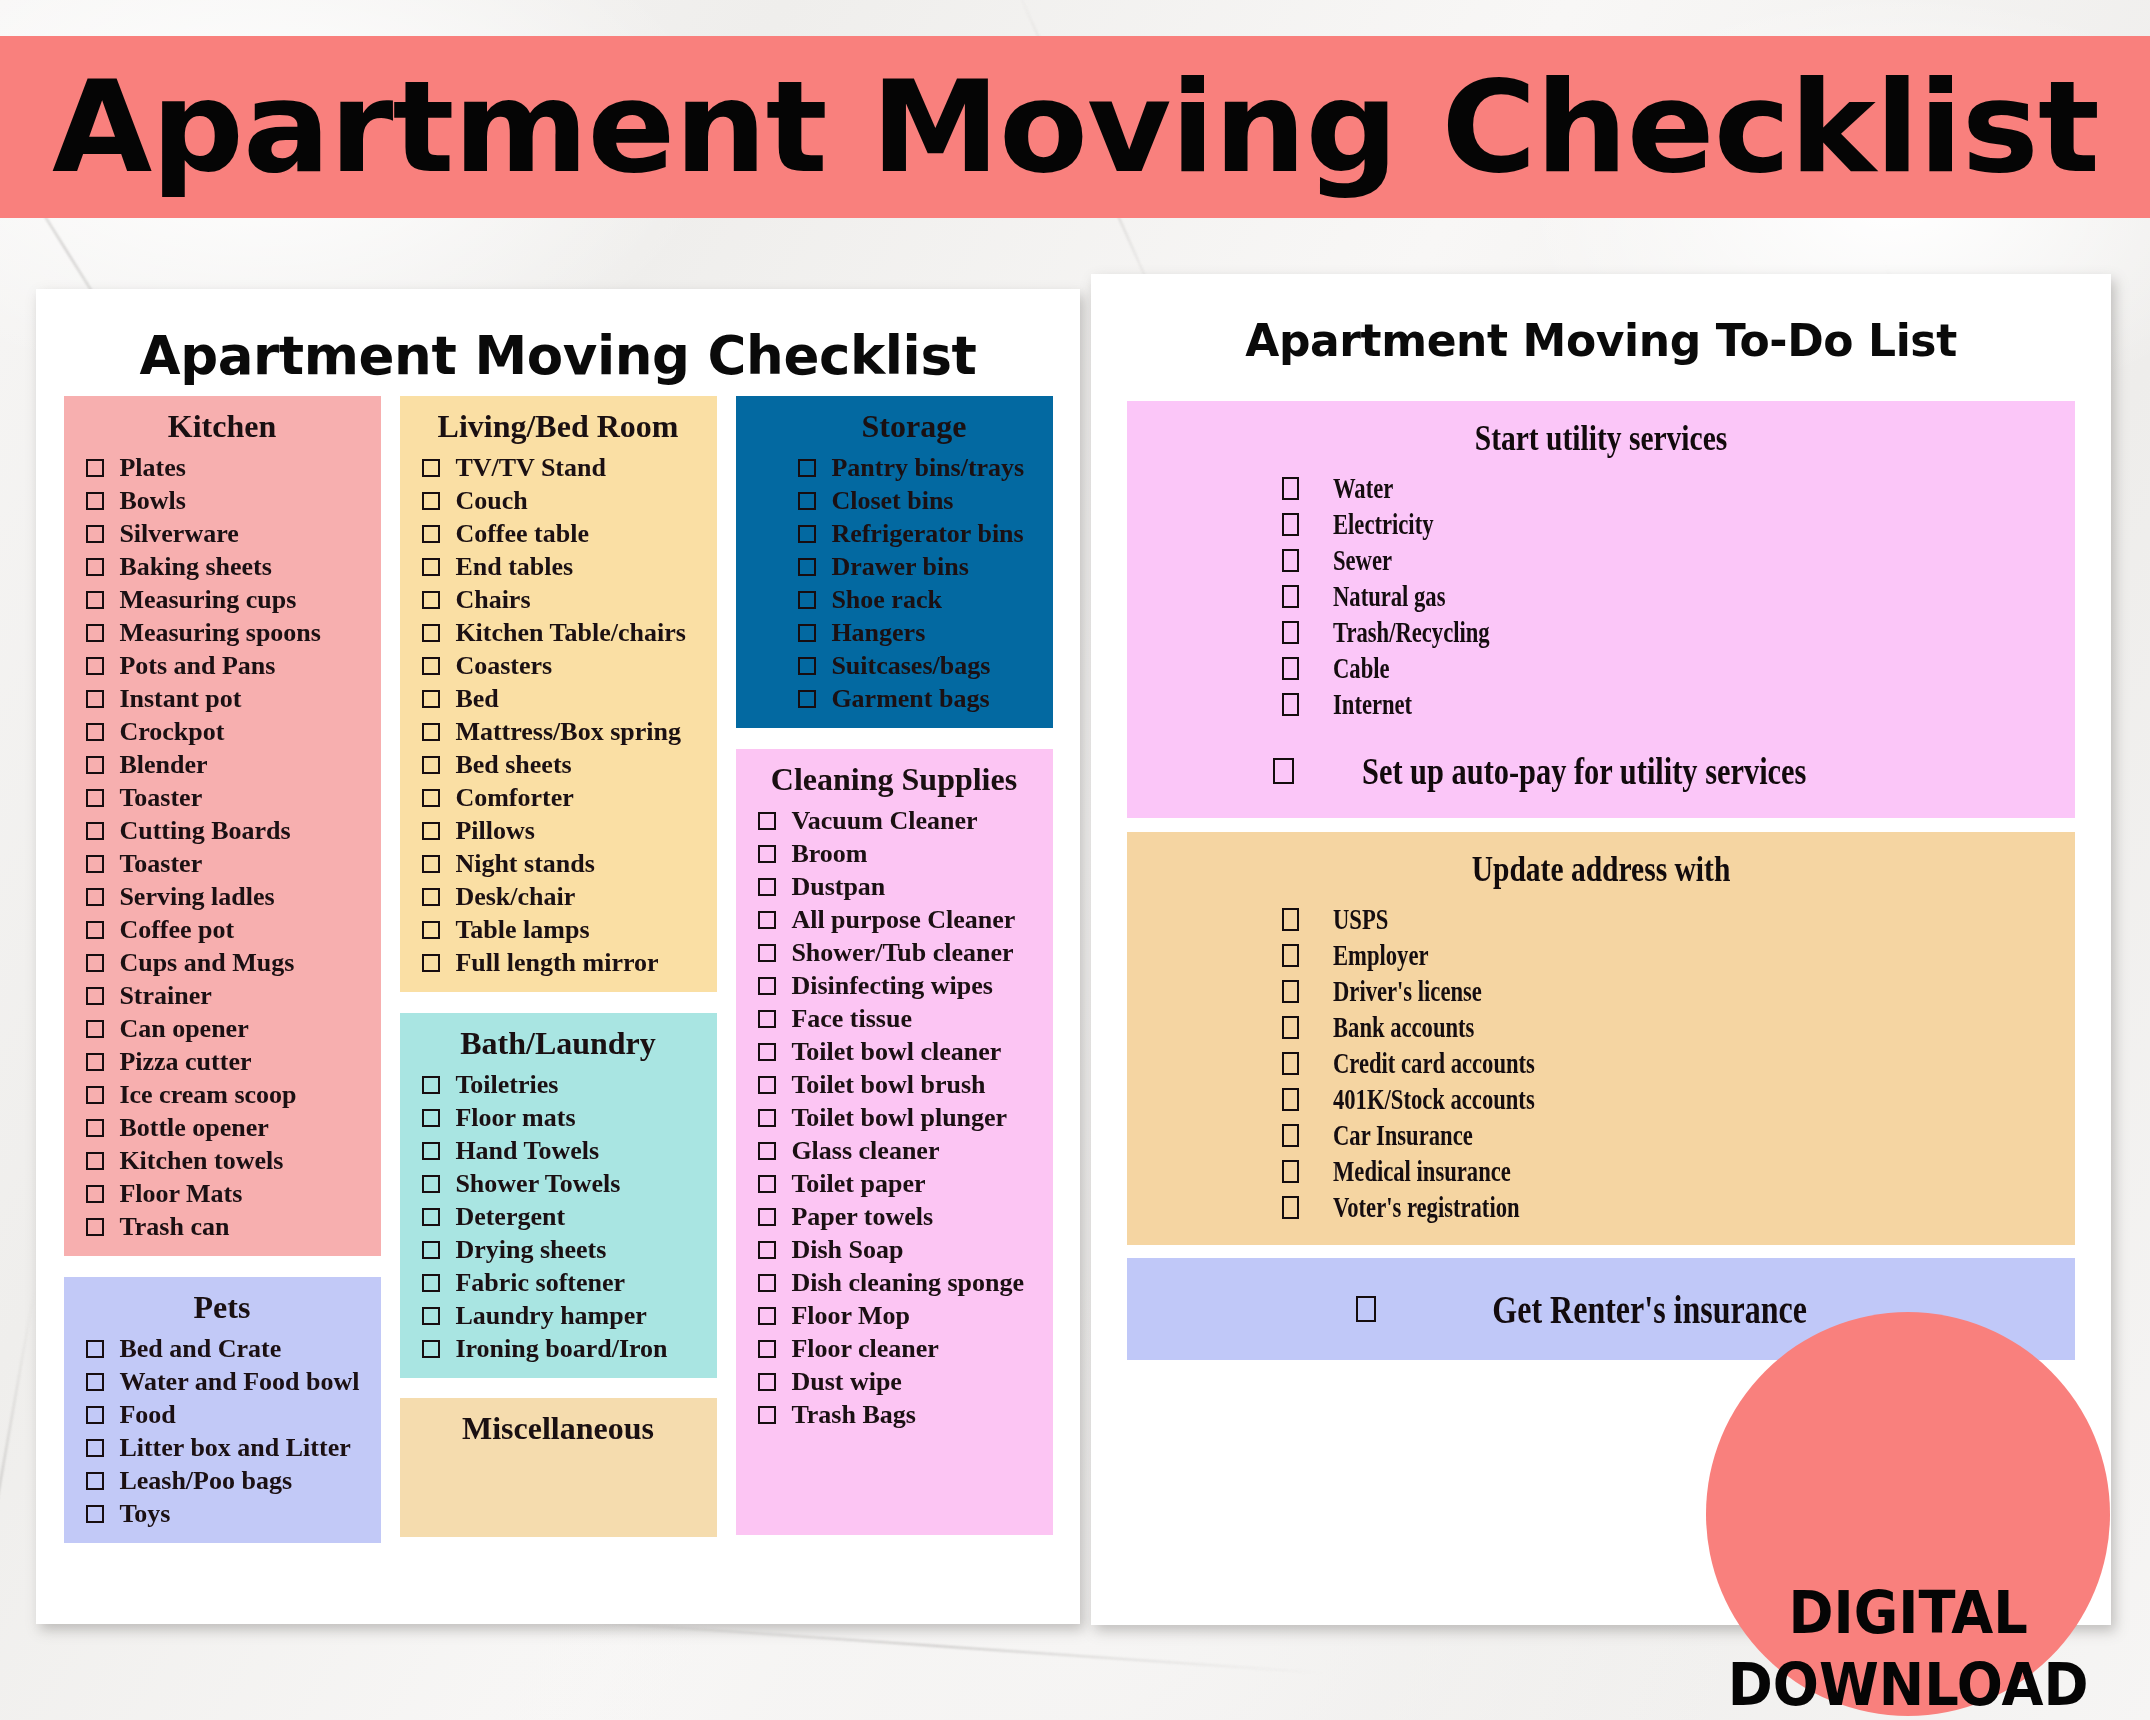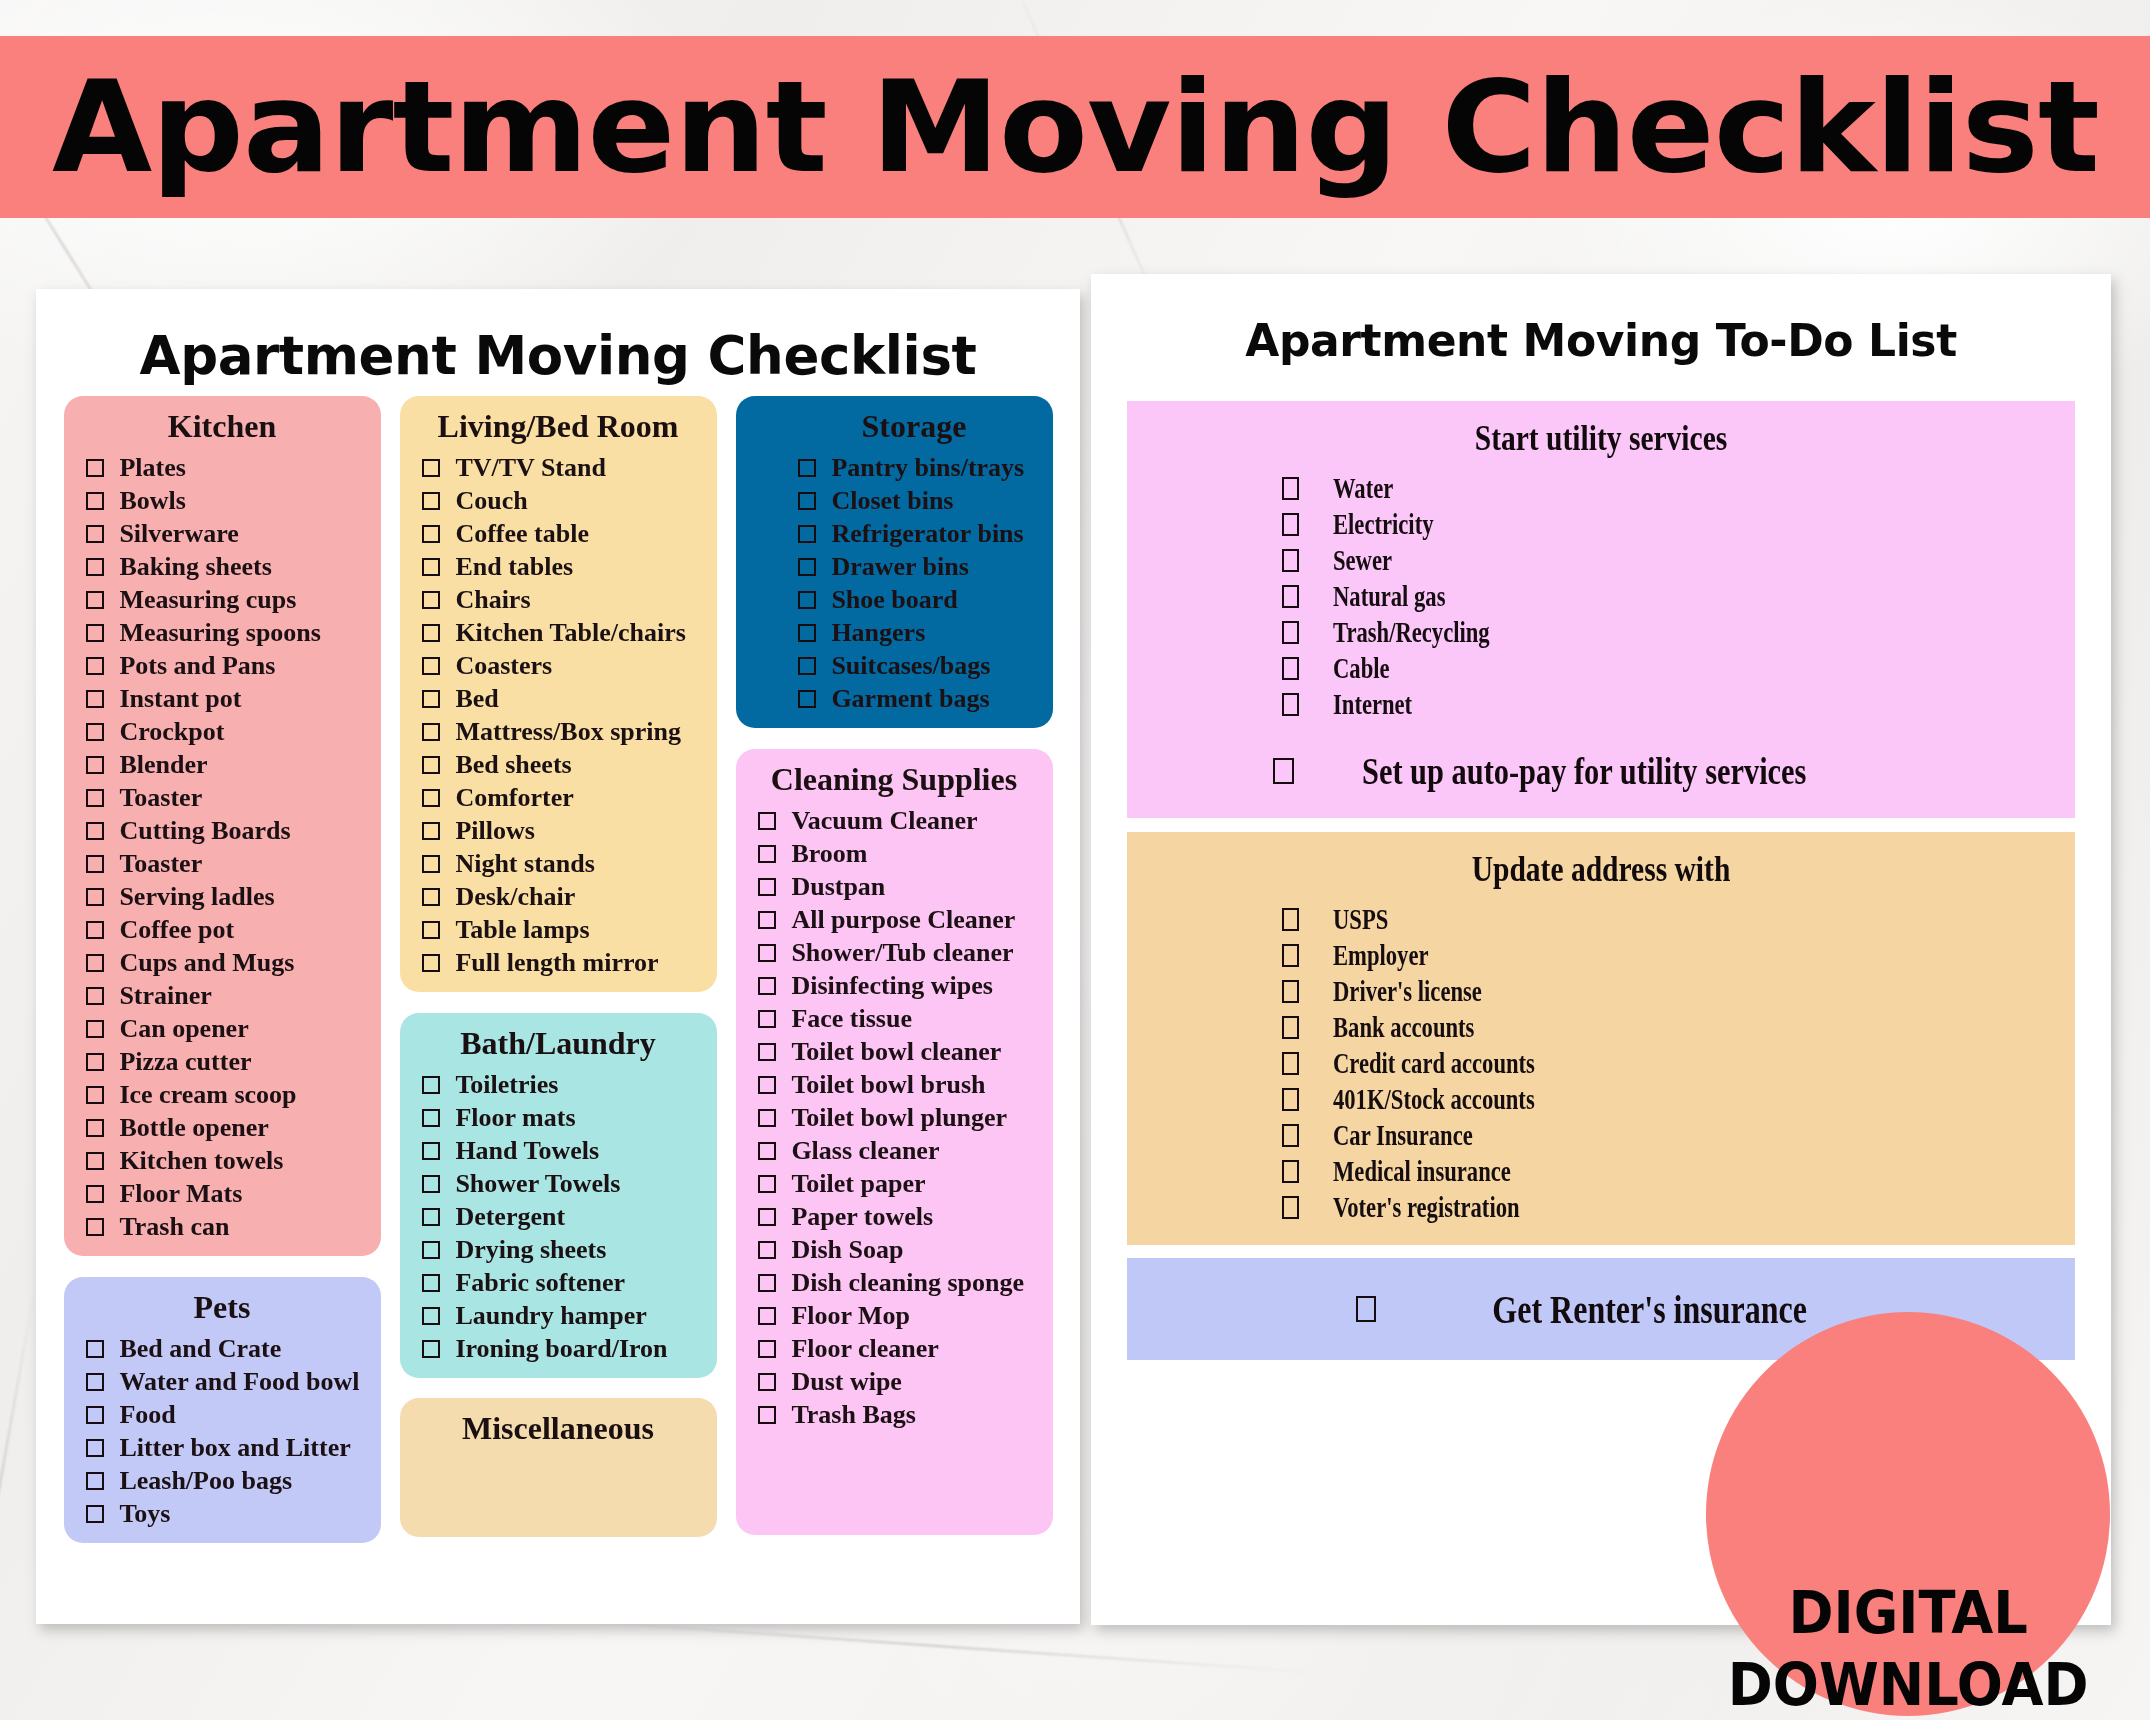--- a/index.html
+++ b/index.html
@@ -78,21 +78,21 @@
     position: absolute;
     left: 0; top: 107px;
     width: 1044px;
     display: flex;
     gap: 19px;
     padding: 0 27.5px;
   }
   .col { width: 317px; display: flex; flex-direction: column; gap: 20.6px; }
   .col-3 { width: 317px; }
 
-  .block { padding: 6.9px 0 12px 0; border-radius: 19px; }
+  .block { padding: 6.9px 0 12px 0; }
   .block-title {
     font-family: "Liberation Serif", serif;
     font-weight: bold;
     font-size: 32px;
     text-align: center;
     color: #1a1012;
     padding: 5.2px 0 6.9px 0;
   }
   .items { list-style: none; }
   .item {
@@ -515,21 +515,21 @@
             <li class="item">
               <span class="cb"></span>
               <span class="item-label">Refrigerator bins</span>
             </li>
             <li class="item">
               <span class="cb"></span>
               <span class="item-label">Drawer bins</span>
             </li>
             <li class="item">
               <span class="cb"></span>
-              <span class="item-label">Shoe board</span>
+              <span class="item-label">Shoe rack</span>
             </li>
             <li class="item">
               <span class="cb"></span>
               <span class="item-label">Hangers</span>
             </li>
             <li class="item">
               <span class="cb"></span>
               <span class="item-label">Suitcases/bags</span>
             </li>
             <li class="item">

